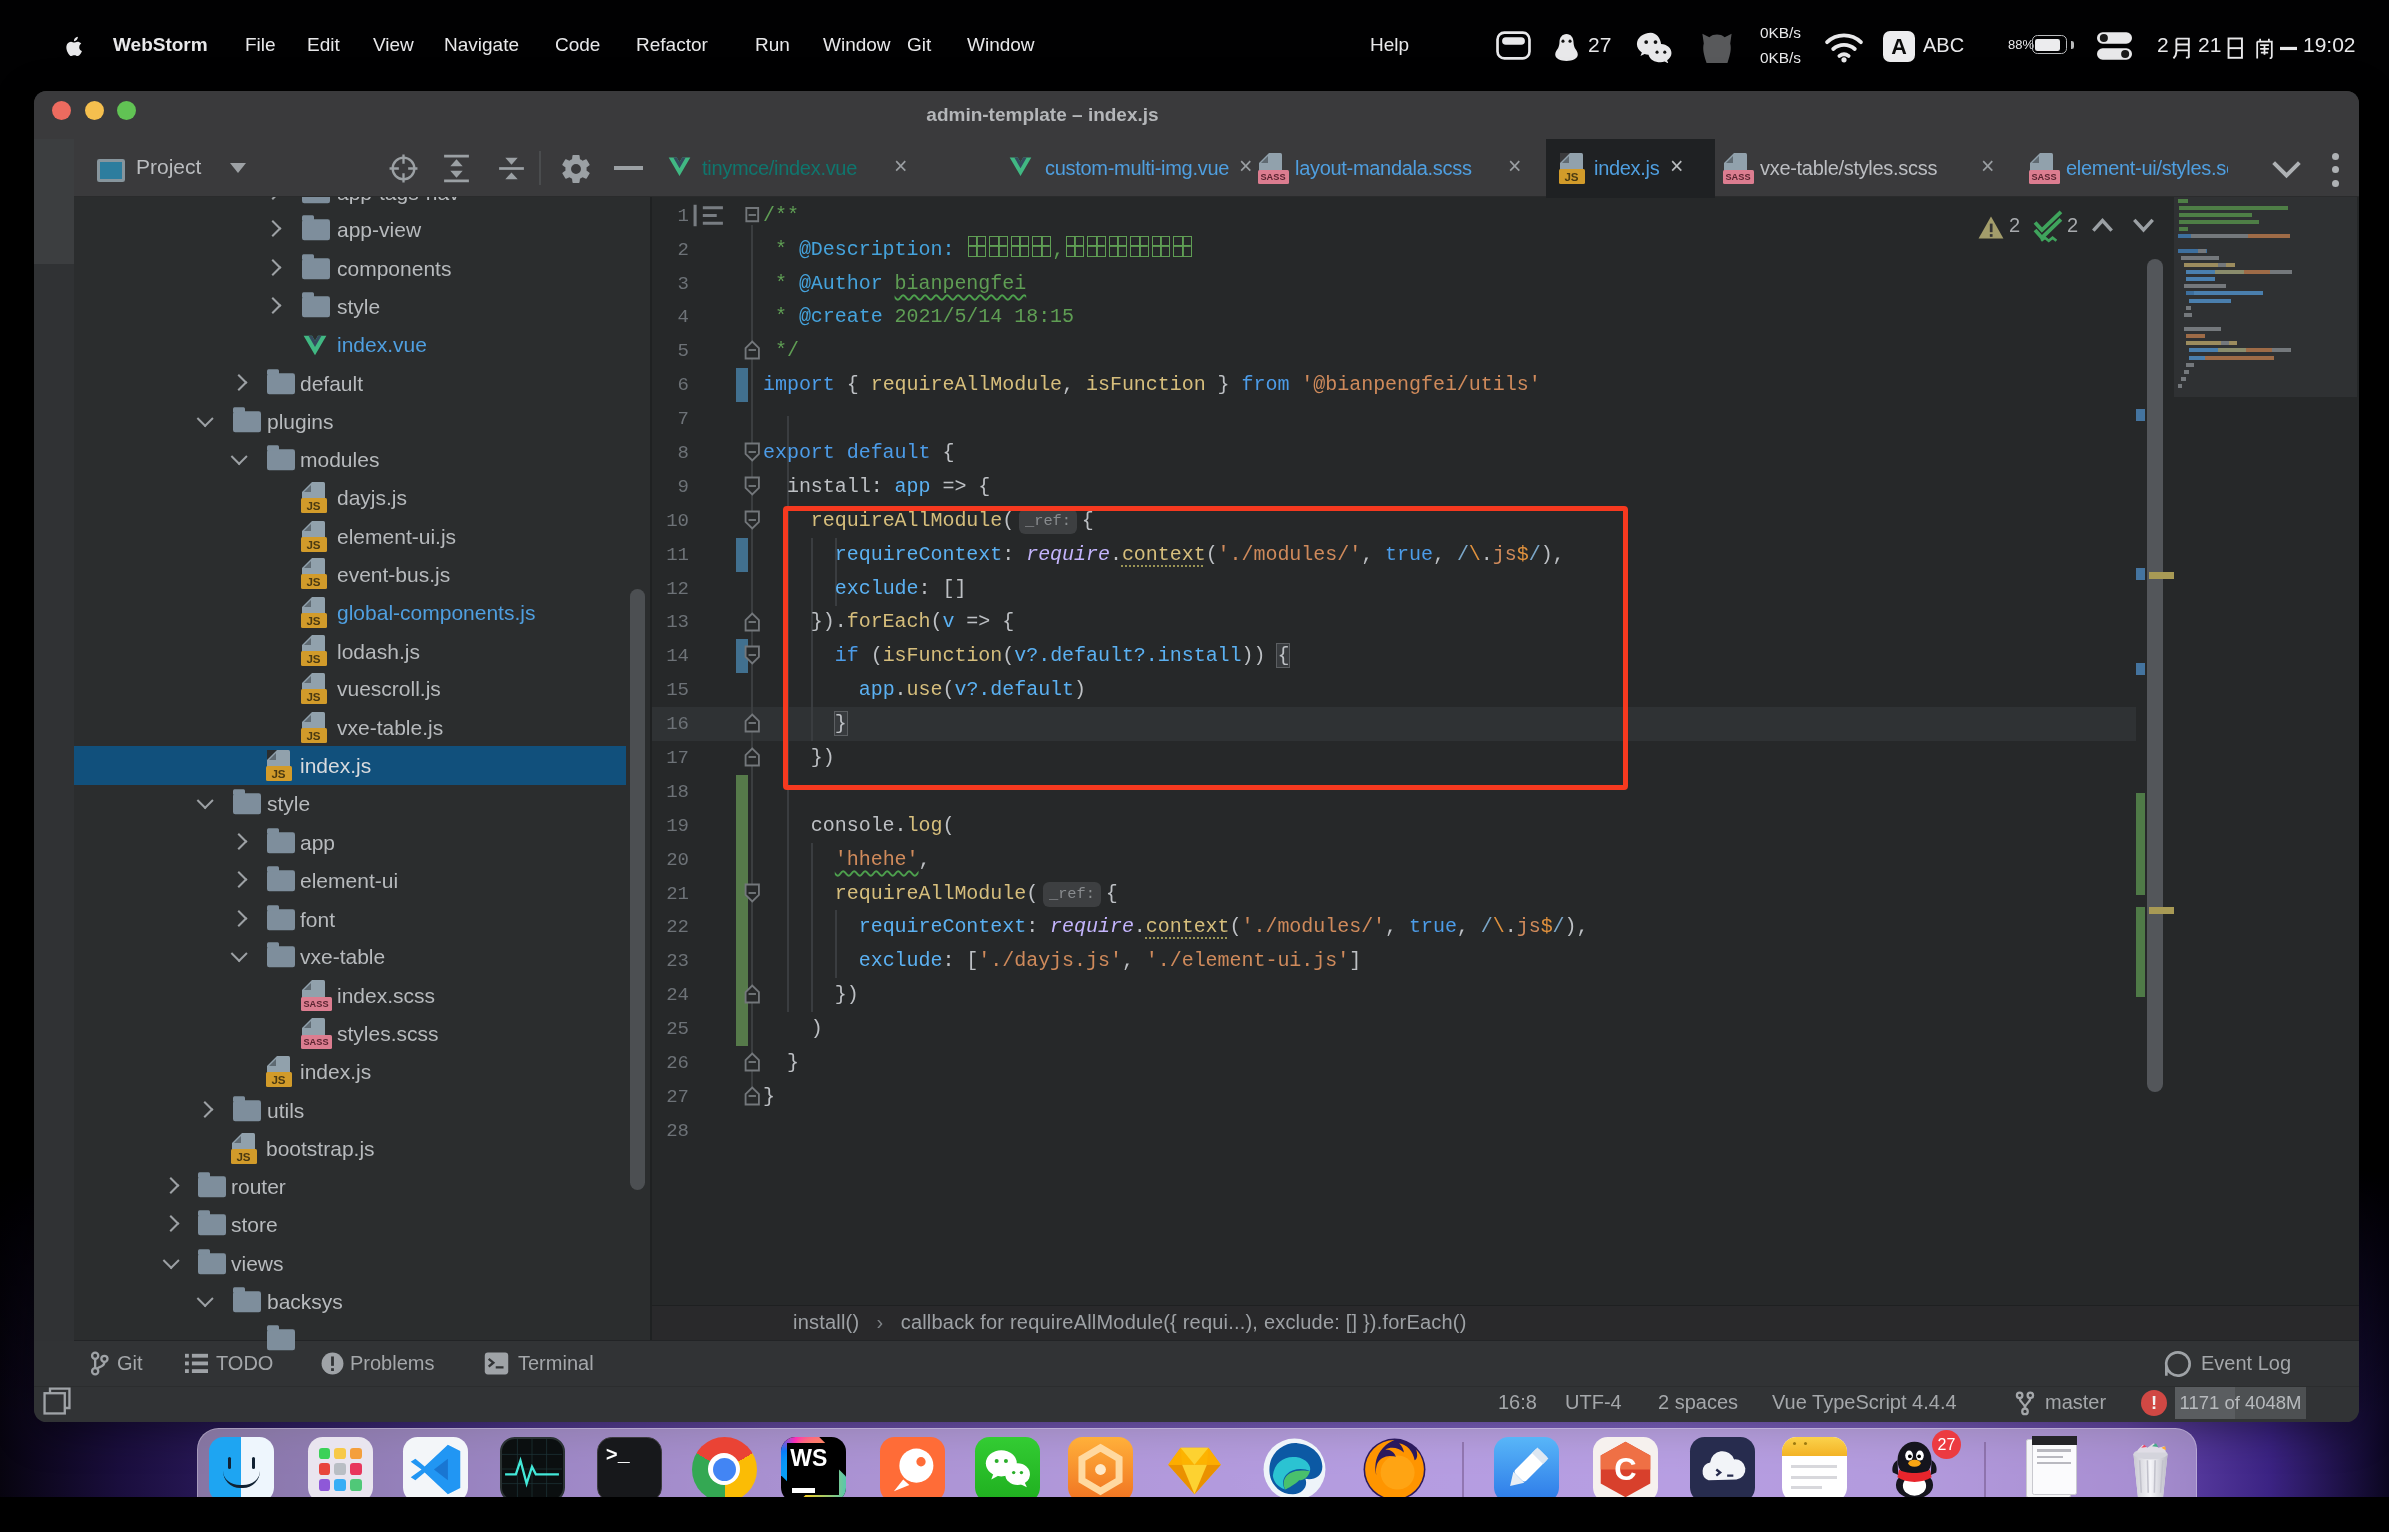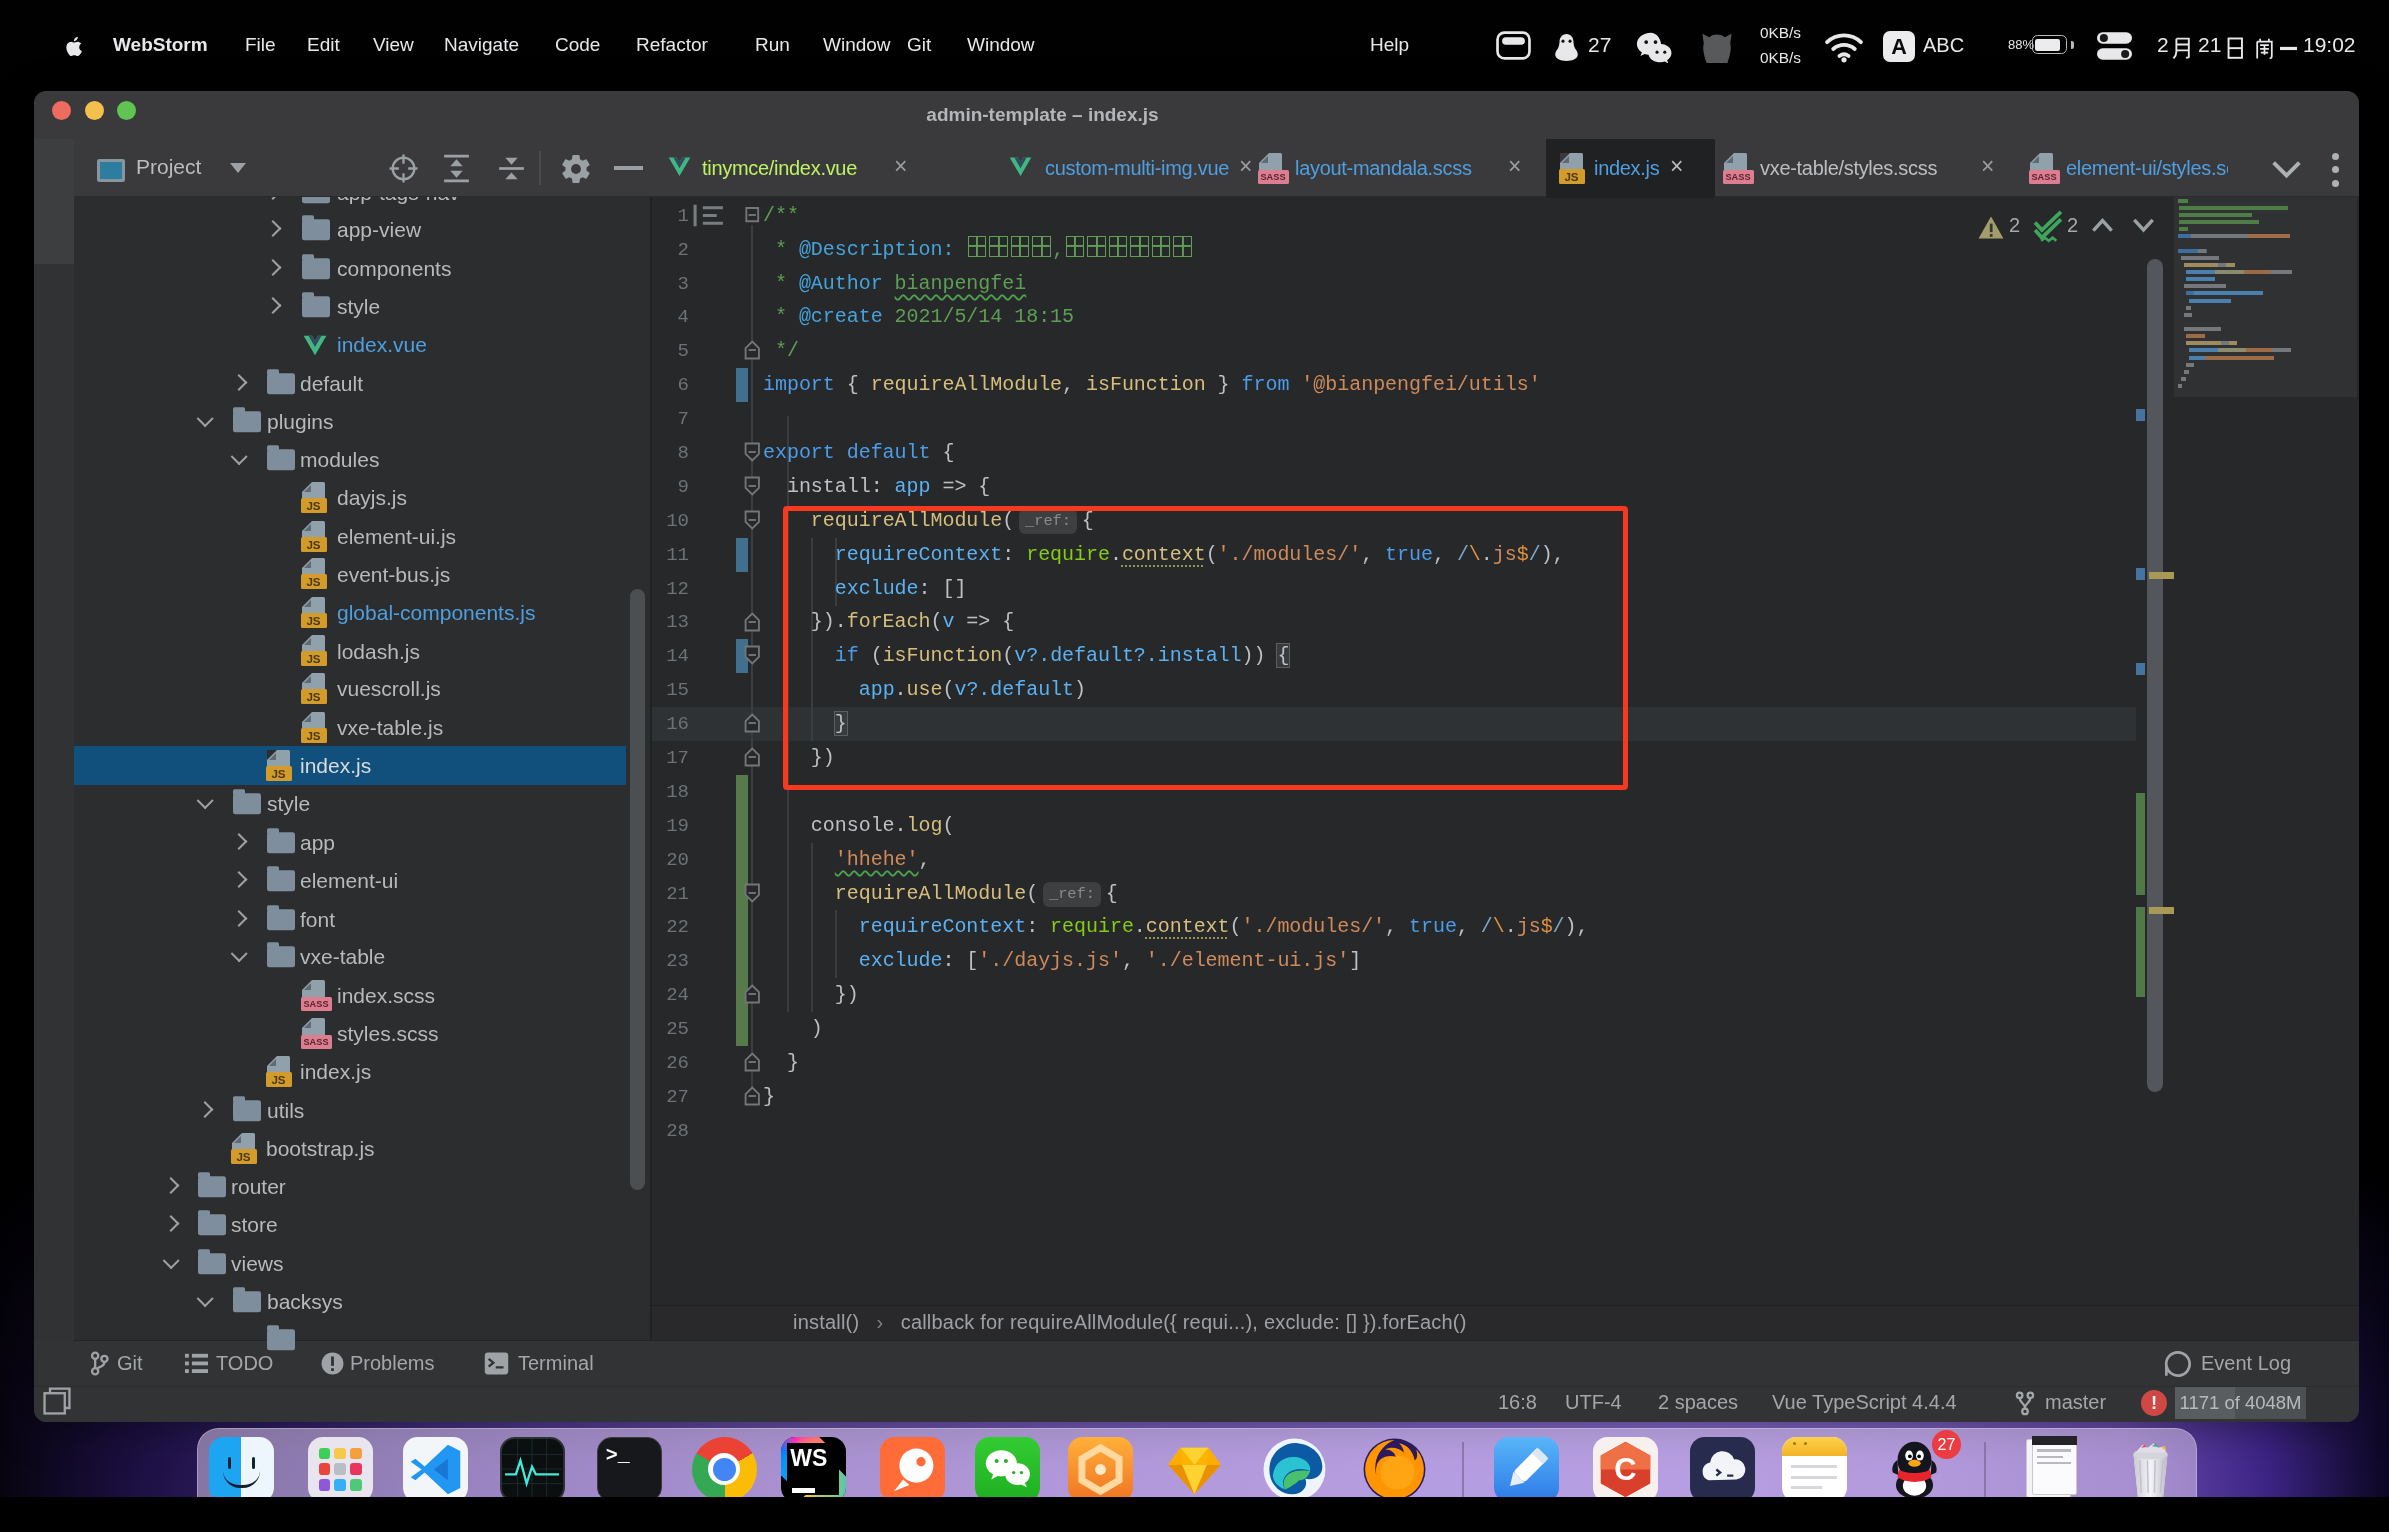--- a/index.html
+++ b/index.html
@@ -36,21 +36,21 @@
 .chev.d{transform:translateY(-75%) rotate(45deg);}
 .fold{position:absolute;top:50%;transform:translateY(-50%);width:28px;height:21.6px;background:#7e8e9c;border-radius:2.3px;}
 .fold:before{content:"";position:absolute;left:0;top:-3.9px;width:11.6px;height:5.4px;background:#7e8e9c;border-radius:1.5px 1.5px 0 0;}
 .badge{position:absolute;left:-1.5px;bottom:-2.3px;font-weight:700;border-radius:1.5px;color:#403010;}
 .bjs{width:26px;height:15.4px;background:#d29b2a;font-size:11.6px;line-height:15.4px;text-align:center;color:#4b3a12;}
 .bsass{width:31px;height:14px;background:#dc7d90;font-size:9.2px;line-height:14px;text-align:center;color:#5a2430;}
 
 .cl{position:absolute;left:763px;height:34px;line-height:34px;font-size:20px;white-space:pre;z-index:13;font-family:"Liberation Mono",monospace;letter-spacing:-0.04px;}
 .ln{position:absolute;width:57px;text-align:right;height:34px;line-height:34px;font-size:19px;color:#6d7277;z-index:13;font-family:"Liberation Mono",monospace;}
 .kw{color:#4c9ce8;}.fn{color:#d6be7c;}.prop{color:#5bb1f2;}.str{color:#cf8a5b;}
-.com{color:#5f9e54;}.tag{color:#45a3dc;}.pun{color:#bdc0c4;}.olv{color:#84cc16;}
+.com{color:#5f9e54;}.tag{color:#45a3dc;}.pun{color:#bdc0c4;}.olv{color:#c4b5fd;font-style:italic;}
 .res1{color:#7ba7c9;}.res2{color:#e0913d;}
 .chip{display:inline-block;background:#3d3f41;color:#888b8e;border-radius:6.2px;font-size:15.4px;height:25.4px;line-height:25.4px;padding:0 6.2px;margin:0 4.6px;vertical-align:1.5px;font-family:"Liberation Mono",monospace;}
 .brace{outline:1.5px solid #5c5f62;background:#383b3e;}
 .wavy{text-decoration:underline wavy #4da04d 1.5px;text-underline-offset:4.6px;}
 .dotted{text-decoration:underline dotted #9a9455 1.9px;text-underline-offset:5.4px;}
 .gfold{position:absolute;z-index:14;width:18.5px;height:20px;}
 .vcs{position:absolute;left:736px;width:11.6px;z-index:13;}
 .guide{position:absolute;width:1.5px;background:#3a3d40;z-index:12;}
 </style></head><body>
 <div id="wall" class="abs"></div>
@@ -184,21 +184,21 @@
 <div id="editor" class="abs"></div>
 <div id="crumbs" class="abs"></div>
 <div id="bottombar" class="abs"></div>
 <div id="statusbar" class="abs"></div>
 
 <div class="abs" style="left:1546px;top:139px;width:169px;height:59px;background:#1f2123;z-index:13"></div>
 <svg class="abs" style="left:667px;top:156px;z-index:14" width="25" height="21.6" viewBox="0 0 32 28">
     <path fill="#41b883" d="M19.6 2 16 8.2 12.4 2H2l14 24L30 2z"></path>
     <path fill="#35495e" d="M19.6 2 16 8.2 12.4 2H8l8 13.8L24 2z"></path>
   </svg>
-<div class="abs" style="left:702px;top:137px;height:60px;line-height:62px;font-size:20px;letter-spacing:-0.3px;color:#bef264;z-index:14;white-space:nowrap">tinymce/index.vue</div>
+<div class="abs" style="left:702px;top:137px;height:60px;line-height:62px;font-size:20px;letter-spacing:-0.3px;color:#0f766e;z-index:14;white-space:nowrap">tinymce/index.vue</div>
 <div class="abs" style="left:894px;top:137px;height:60px;line-height:59px;font-size:23px;color:#9a9ea2;z-index:14">×</div>
 <svg class="abs" style="left:1008px;top:156px;z-index:14" width="25" height="21.6" viewBox="0 0 32 28">
     <path fill="#41b883" d="M19.6 2 16 8.2 12.4 2H2l14 24L30 2z"></path>
     <path fill="#35495e" d="M19.6 2 16 8.2 12.4 2H8l8 13.8L24 2z"></path>
   </svg>
 <div class="abs" style="left:1045px;top:137px;height:60px;line-height:62px;font-size:20px;letter-spacing:-0.3px;color:#4f9fe0;z-index:14;white-space:nowrap">custom-multi-img.vue</div>
 <div class="abs" style="left:1239px;top:137px;height:60px;line-height:59px;font-size:23px;color:#9a9ea2;z-index:14">×</div>
 <div class="abs" style="left:1259px;top:153px;width:23px;height:29px;z-index:14">
     <div style="position:absolute;left:0;top:0;width:23px;height:29px;background:#91a1ac;border-radius:1.5px"></div>
     <div style="position:absolute;left:0;top:0;width:0;height:0;border-style:solid;border-width:10px 10px 0 0;border-color:#3a3a3c transparent transparent transparent"></div>

